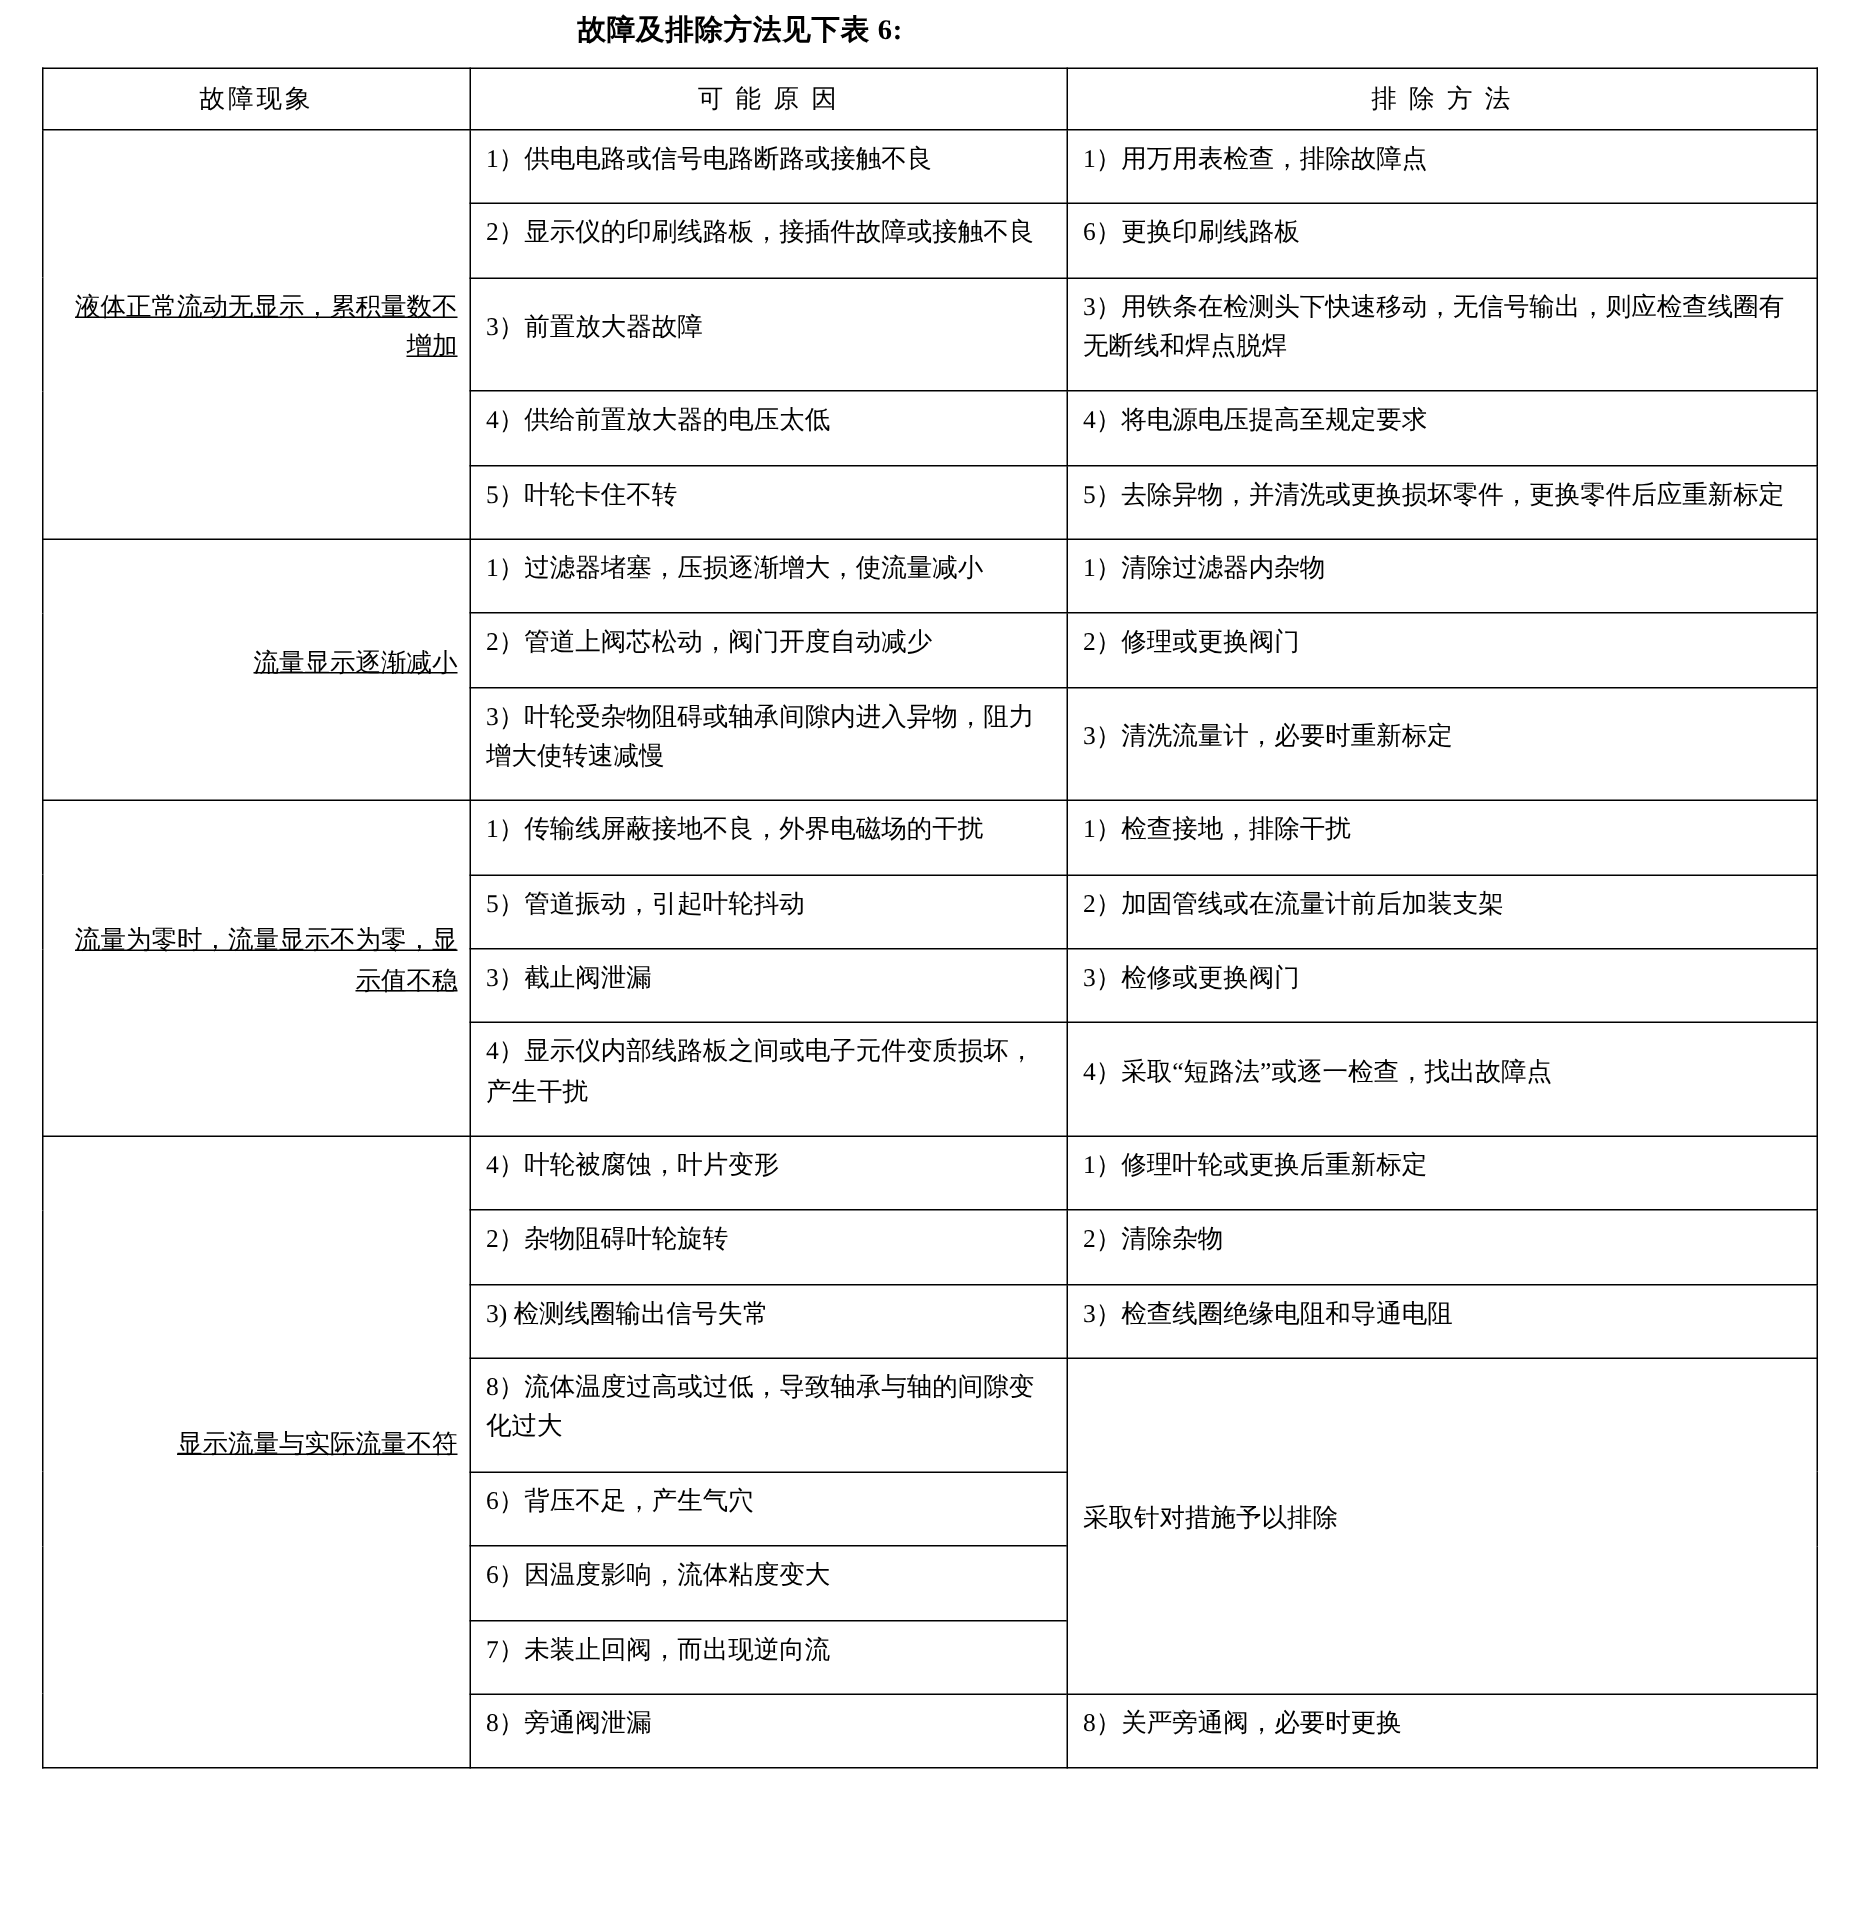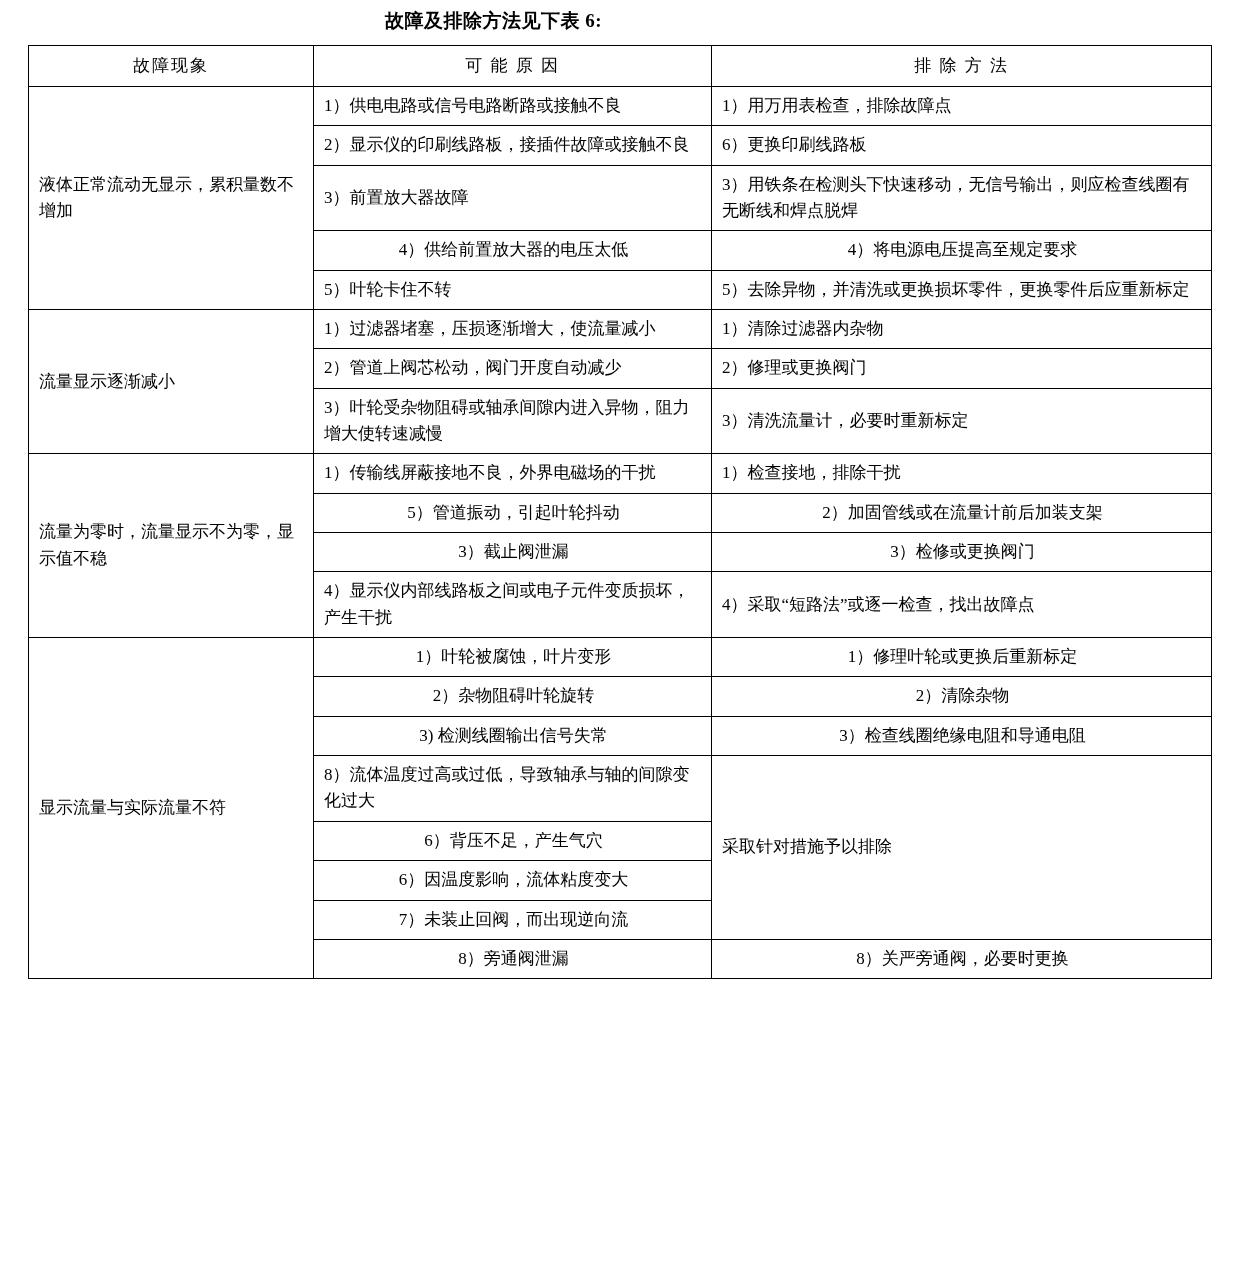--- a/index.html
+++ b/index.html
@@ -31,47 +31,47 @@
     width: 1183px;
     table-layout: fixed;
     border-radius: 31px;
   }
   table.fault-table td,
   table.fault-table th {
     border: 1px solid #000000;
     vertical-align: middle;
     font-size: 17px;
     line-height: 1.55;
-    padding: 6px 8px 6px 10px;
+    padding: 6px 8px 16px 10px;
     font-weight: normal;
   }
   table.fault-table th {
     text-align: center;
     padding: 7px 8px;
     letter-spacing: 2px;
   }
   col.c-symptom { width: 285px; }
   col.c-cause   { width: 398px; }
   col.c-fix     { width: 500px; }
   .cell-symptom {
-    text-align: left;
+    text-align: right;
     padding-left: 12px;
     padding-right: 12px;
     line-height: 1.6;
+    text-decoration: underline;
   }
   .cell-cause, .cell-fix {
     text-align: left;
   }
   .multi-line {
     line-height: 1.62;
   }
   .tight {
     padding-top: 3px;
     padding-bottom: 3px;
-    text-align: center;
   }
 </style>
 </head>
 <body>
 
 <div class="page">
 
   <div class="doc-title">故障及排除方法见下表 6:</div>
 
   <table class="fault-table">
@@ -138,21 +138,21 @@
         <td class="cell-cause tight">3）截止阀泄漏</td>
         <td class="cell-fix tight">3）检修或更换阀门</td>
       </tr>
       <tr>
         <td class="cell-cause multi-line">4）显示仪内部线路板之间或电子元件变质损坏，产生干扰</td>
         <td class="cell-fix">4）采取“短路法”或逐一检查，找出故障点</td>
       </tr>
 
       <tr>
         <td class="cell-symptom" rowspan="8">显示流量与实际流量不符</td>
-        <td class="cell-cause tight">1）叶轮被腐蚀，叶片变形</td>
+        <td class="cell-cause tight">4）叶轮被腐蚀，叶片变形</td>
         <td class="cell-fix tight">1）修理叶轮或更换后重新标定</td>
       </tr>
       <tr>
         <td class="cell-cause tight">2）杂物阻碍叶轮旋转</td>
         <td class="cell-fix tight">2）清除杂物</td>
       </tr>
       <tr>
         <td class="cell-cause tight">3) 检测线圈输出信号失常</td>
         <td class="cell-fix tight">3）检查线圈绝缘电阻和导通电阻</td>
       </tr>

